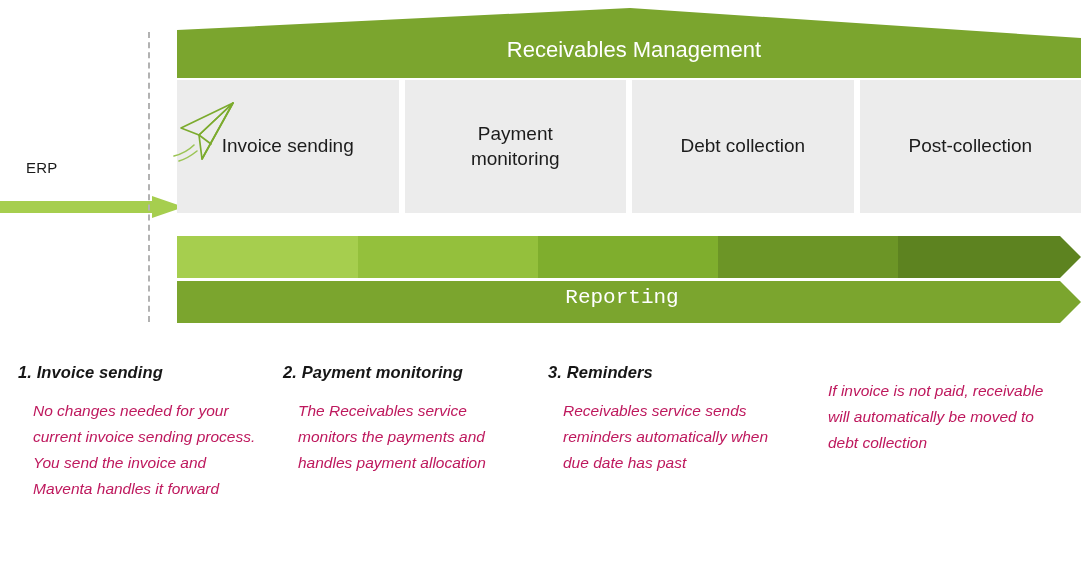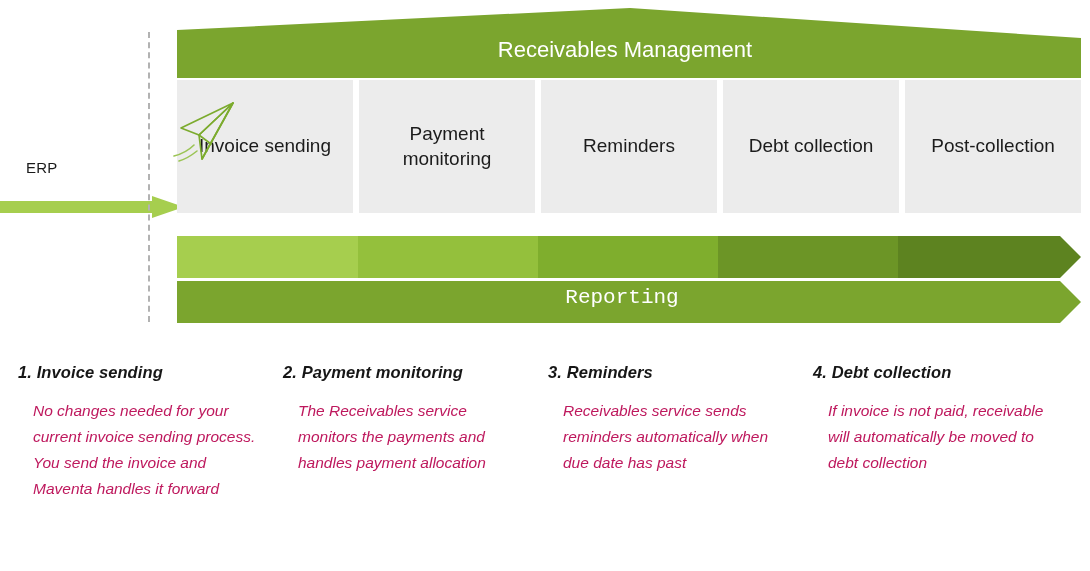--- a/index.html
+++ b/index.html
@@ -46,21 +46,21 @@
   
   #banner {
     position: absolute;
     left: 177px;
     top: 8px;
     width: 904px;
     height: 70px;
   }
   #banner-label {
     position: absolute;
-    left: 173px;
+    left: 182px;
     top: 37px;
     width: 904px;
     text-align: center;
     font-size: 22px;
     color: #ffffff;
     pointer-events: none;
   }
 
   
   #stage-row {
@@ -171,23 +171,20 @@
 </svg>
 <div id="banner-label">Receivables Management</div>
 
 <div id="stage-row">
   <div class="stage-box">
     <span class="stage-label">Invoice sending</span>
   </div>
   <div class="stage-box">
     <span class="stage-label">Payment
 monitoring</span>
-  </div>
-  <div class="stage-box">
-    <span class="stage-label">Reminders</span>
   </div>
   <div class="stage-box">
     <span class="stage-label">Debt collection</span>
   </div>
   <div class="stage-box">
     <span class="stage-label">Post-collection</span>
   </div>
 </div>
 
 <svg id="plane-icon" viewBox="0 0 78 72">
@@ -223,16 +220,15 @@
   </div>
   <div class="step">
     <p class="step-title">2. Payment monitoring</p>
     <p class="step-body">The Receivables service monitors the payments and handles payment allocation</p>
   </div>
   <div class="step">
     <p class="step-title">3. Reminders</p>
     <p class="step-body">Receivables service sends reminders automatically when due date has past</p>
   </div>
   <div class="step">
-    <p class="step-title">4. Debt collection</p>
     <p class="step-body">If invoice is not paid, receivable will automatically be moved to debt collection</p>
   </div>
 </div>
 
 </body></html>

